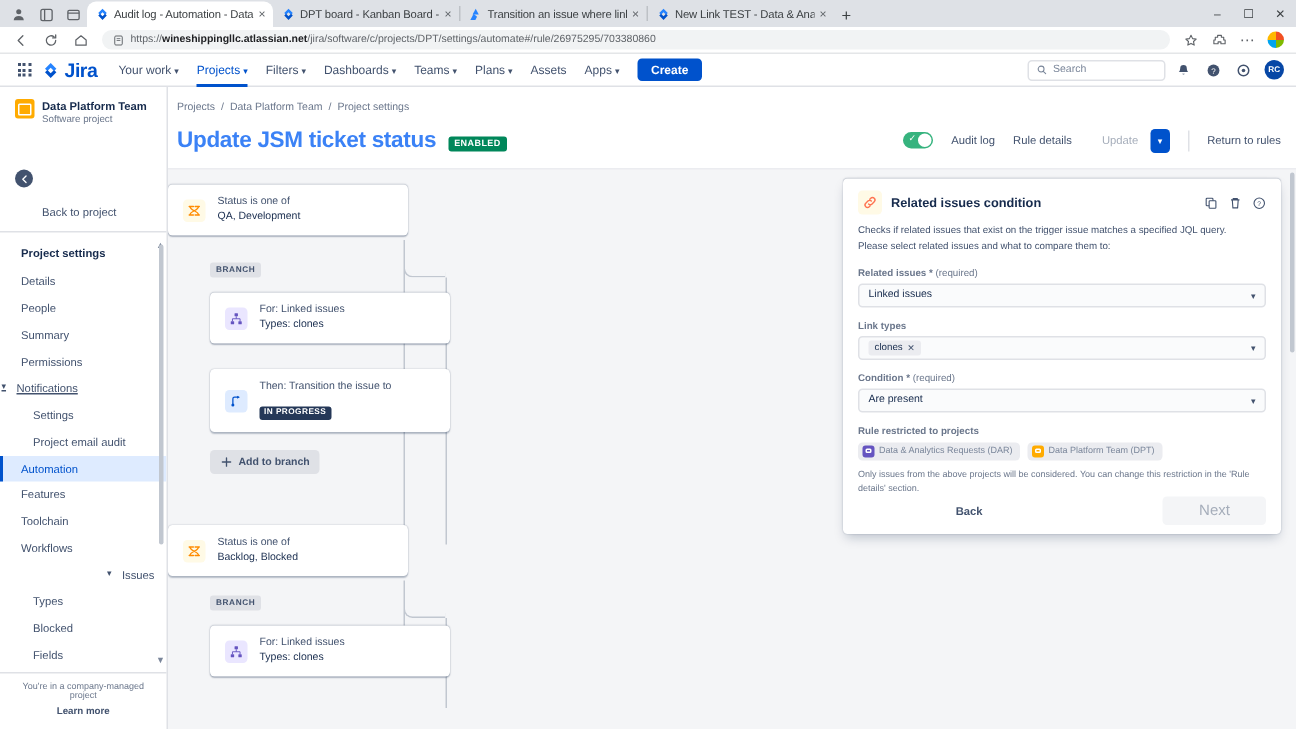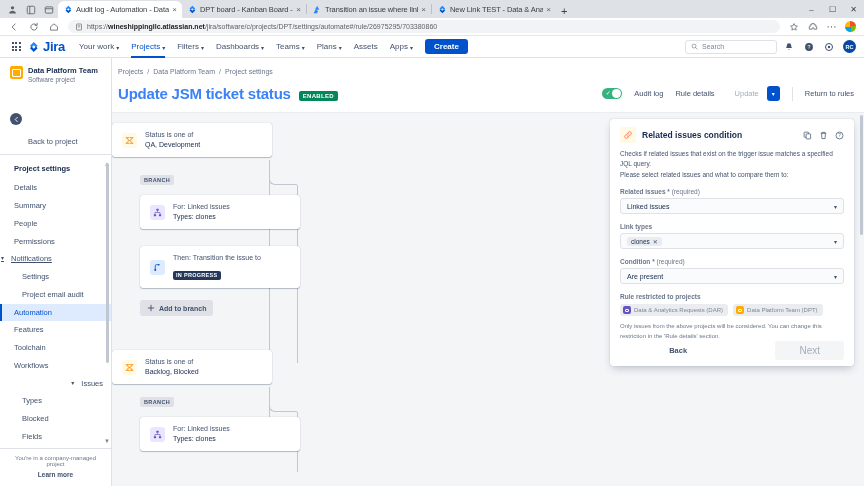--- a/index.html
+++ b/index.html
@@ -149,21 +149,21 @@
     position: absolute; background: #dfe1e6; color: #42526e; font-size: 7px; font-weight: bold;
     padding: 4px 7px; border-radius: 3px; display: flex; align-items: center; gap: 4px;
   }
   .conn { position: absolute; background: #c1c7d0; }
   .conn-v { width: 1px; }
   .conn-elbow { position: absolute; border-left: 1px solid #c1c7d0; border-bottom: 1px solid #c1c7d0; border-bottom-left-radius: 6px; }
   .canvas-scroll { position: absolute; right: 1px; top: 2px; width: 3px; height: 120px; background: #c1c7d0; border-radius: 2px; }
 
   
   .panel {
-    position: absolute; right: 10px; top: 6px; width: 244px; background: #fff; border-radius: 3px;
+    position: absolute; right: 10px; top: 6px; width: 292px; background: #fff; border-radius: 3px;
     box-shadow: 0 4px 8px -2px rgba(9,30,66,0.25), 0 0 1px rgba(9,30,66,0.31); padding: 8px 10px 6px 10px;
   }
   .panel-head { display: flex; align-items: center; gap: 6px; }
   .panel-ico { width: 16px; height: 16px; border-radius: 3px; background: #fffae6; color: #ff7452;
     display: flex; align-items: center; justify-content: center; font-size: 9px; flex: 0 0 16px; }
   .panel-title { font-size: 8.5px; font-weight: bold; color: #172b4d; }
   .panel-head-actions { margin-left: auto; display: flex; align-items: center; gap: 7px; color: #42526e; }
   .panel-desc { font-size: 6.5px; color: #42526e; line-height: 1.5; margin-top: 6px; }
   .field-label { font-size: 6.5px; font-weight: bold; color: #6b778c; margin: 9px 0 3px 0; }
   .field-label .req { font-weight: normal; color: #6b778c; }
@@ -417,24 +417,24 @@
         <span class="back-txt">Back to project</span>
       </div>
       <div class="side-sep"></div>
 
       <div class="side-list">
         <div class="side-title">Project settings</div>
         <div class="side-item">
             <span>Details</span>
           </div>
         <div class="side-item">
+            <span>People</span>
+          </div>
+        <div class="side-item">
             <span>Summary</span>
-          </div>
-        <div class="side-item">
-            <span>People</span>
           </div>
         <div class="side-item">
             <span>Permissions</span>
           </div>
         <div class="side-item" style="padding-left:1px;text-decoration:underline;">
             <span class="chev">▾</span>
             <span>Notifications</span>
           </div>
         <div class="side-item sub">
             <span>Settings</span>

